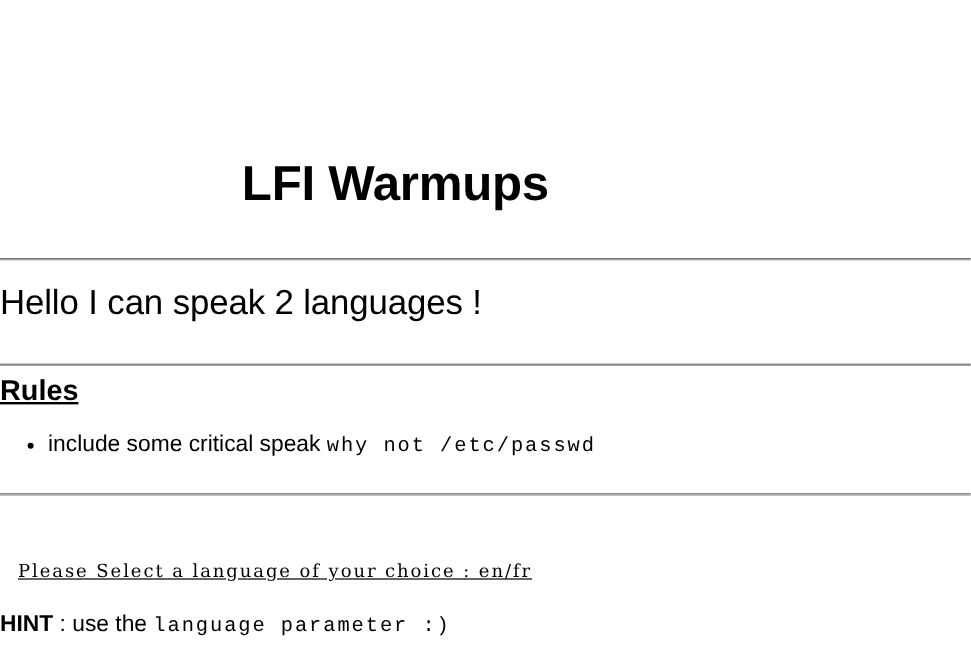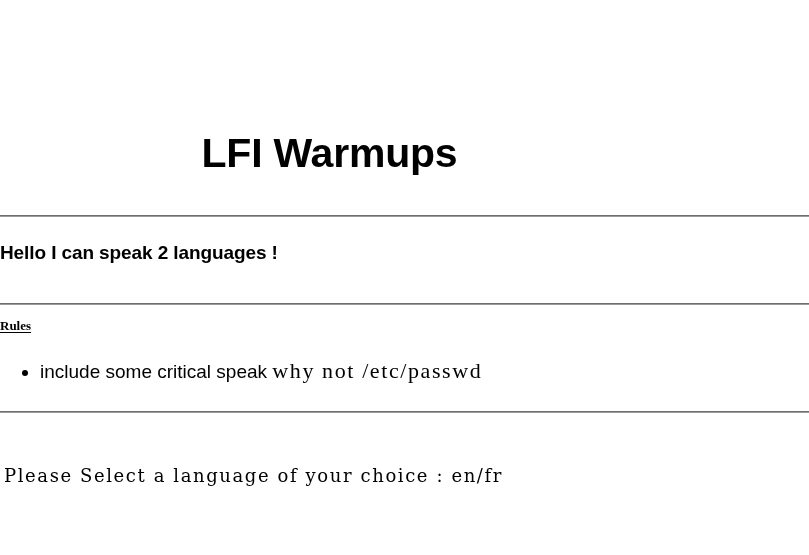--- a/index.html
+++ b/index.html
@@ -58,40 +58,39 @@
   .hr-3 { top: 355px; }
   .hr-4 { top: 502px; }
 
   
   .greeting {
     margin: 0;
     padding: 0;
     position: absolute;
     left: 0;
     top: 188px;
-    font-size: 19px;
+    font-size: 29px;
     line-height: 34px;
-    font-weight: bold;
+    font-weight: normal;
     letter-spacing: -0.1px;
     white-space: nowrap;
   }
 
   
   .section-heading {
     margin: 0;
     padding: 0;
     position: absolute;
     left: 0;
-    font-size: 13px;
+    font-size: 24px;
     line-height: 24px;
     font-weight: bold;
     text-decoration: underline;
     text-underline-offset: 2px;
     white-space: nowrap;
-    font-family: Liberation Serif, serif;
   }
   .heading-rules { top: 266px; }
   .heading-challenge { top: 371px; }
 
   
   .rules-list {
     position: absolute;
     left: 0;
     top: 311px;
     margin: 0;
@@ -102,38 +101,39 @@
     font-size: 19px;
     line-height: 24px;
     white-space: nowrap;
   }
   .rules-list li::marker {
     font-size: 19px;
   }
 
   
   code, .mono {
-    font-family: Liberation Serif, serif;
-    font-size: 22px;
+    font-family: Liberation Mono, monospace;
+    font-size: 17px;
     letter-spacing: 1.6px;
     white-space: pre;
   }
 
   
   .challenge-prompt {
     position: absolute;
-    left: 4px;
+    left: 15px;
     top: 417px;
     margin: 0;
     padding: 0;
     font-family: "DejaVu Serif", "Liberation Serif", serif;
-    font-size: 18px;
+    font-size: 15px;
     line-height: 22px;
     letter-spacing: 1.6px;
     white-space: pre;
+    text-decoration: underline;
   }
 
   
   .hint-line {
     position: absolute;
     left: 0;
     top: 461px;
     margin: 0;
     padding: 0;
     font-size: 19px;
@@ -161,16 +161,17 @@
 
   <ul class="rules-list">
     <li><span>include some critical speak </span><code>why not /etc/passwd</code></li>
   </ul>
 
   <hr class="hr hr-3">
 
 
   <p class="challenge-prompt">Please Select a language of your choice : en/fr</p>
 
+  <p class="hint-line"><span class="hint-label">HINT</span><span> : use the </span><code>language parameter :)</code></p>
 
   <hr class="hr hr-4">
 
 </div>
 
 </body></html>

